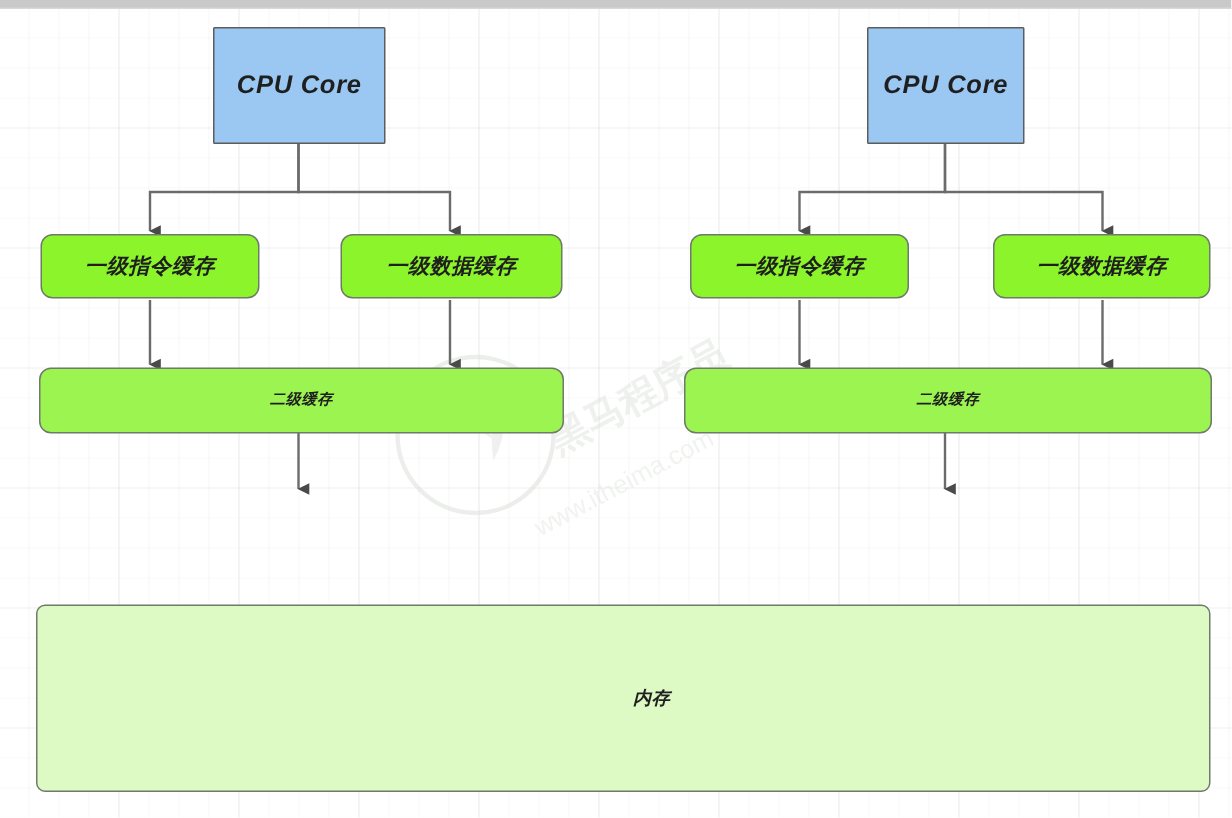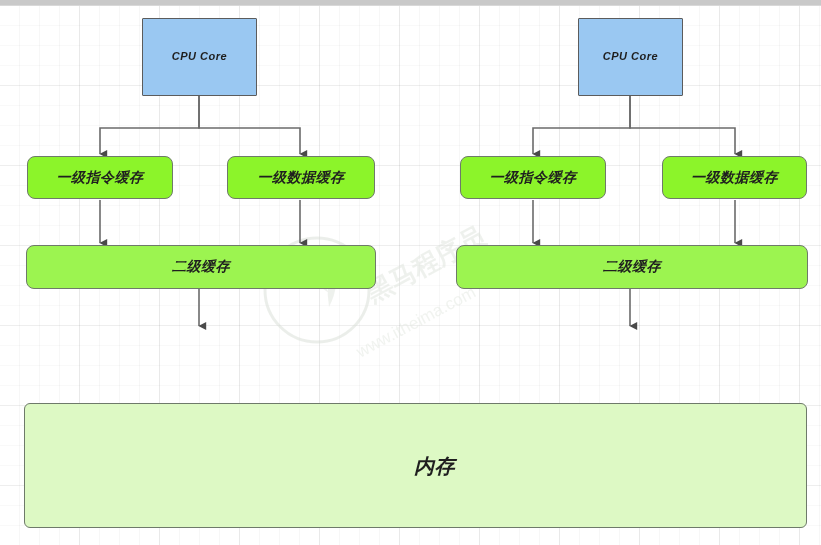--- a/index.html
+++ b/index.html
@@ -33,40 +33,39 @@
   }
   .wm svg{display:block;}
   .node{
     position:absolute;box-sizing:border-box;
     display:flex;align-items:center;justify-content:center;
     font-style:italic;font-weight:bold;color:#1f1f1f;
     text-align:center;line-height:1.2;letter-spacing:.5px;
   }
   .cpu{
     background:#9ac8f2;border:1.5px solid #5c5c5c;border-radius:1px;
-    font-size:11px;
+    font-size:17px;
     text-align:center;
   }
   .l1{
     background:#8cf42a;border:1.5px solid #6e7a6a;border-radius:8px;
     font-size:14px;
     text-align:center;
   }
   .l2{
     background:#9cf450;border:1.5px solid #6e7a6a;border-radius:8px;
-    font-size:14px;
-    font-family:Liberation Serif, serif;
+    font-size:10px;
   }
   .l3{
     background:#c9f79c;border:1.5px solid #6e7a6a;border-radius:8px;
     font-size:14px;
   }
   .mem{
     background:#ddf9c4;border:1.5px solid #6e7a6a;border-radius:6px;
-    font-size:20px;
+    font-size:12px;
     padding-left:38px;
   }
   #edges{position:absolute;left:0;top:0;width:821px;height:545px;pointer-events:none;}
 </style>
 </head>
 <body>
 
 <div id="canvas">
 
   <div id="topbar"></div>

